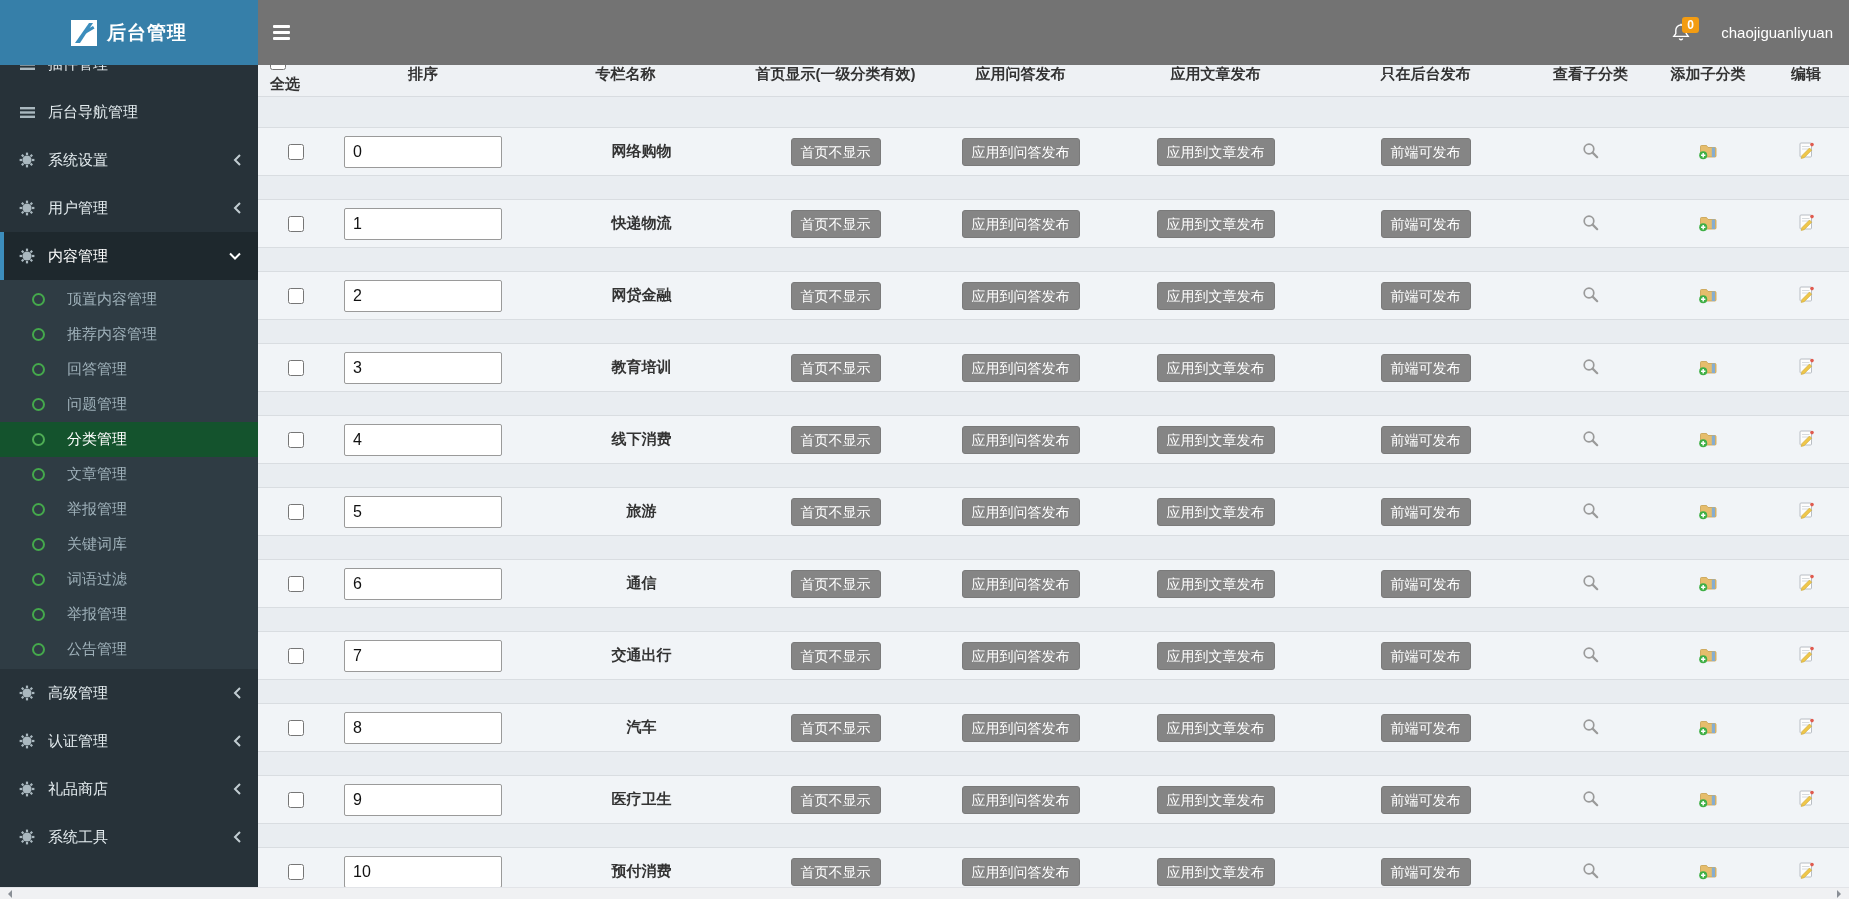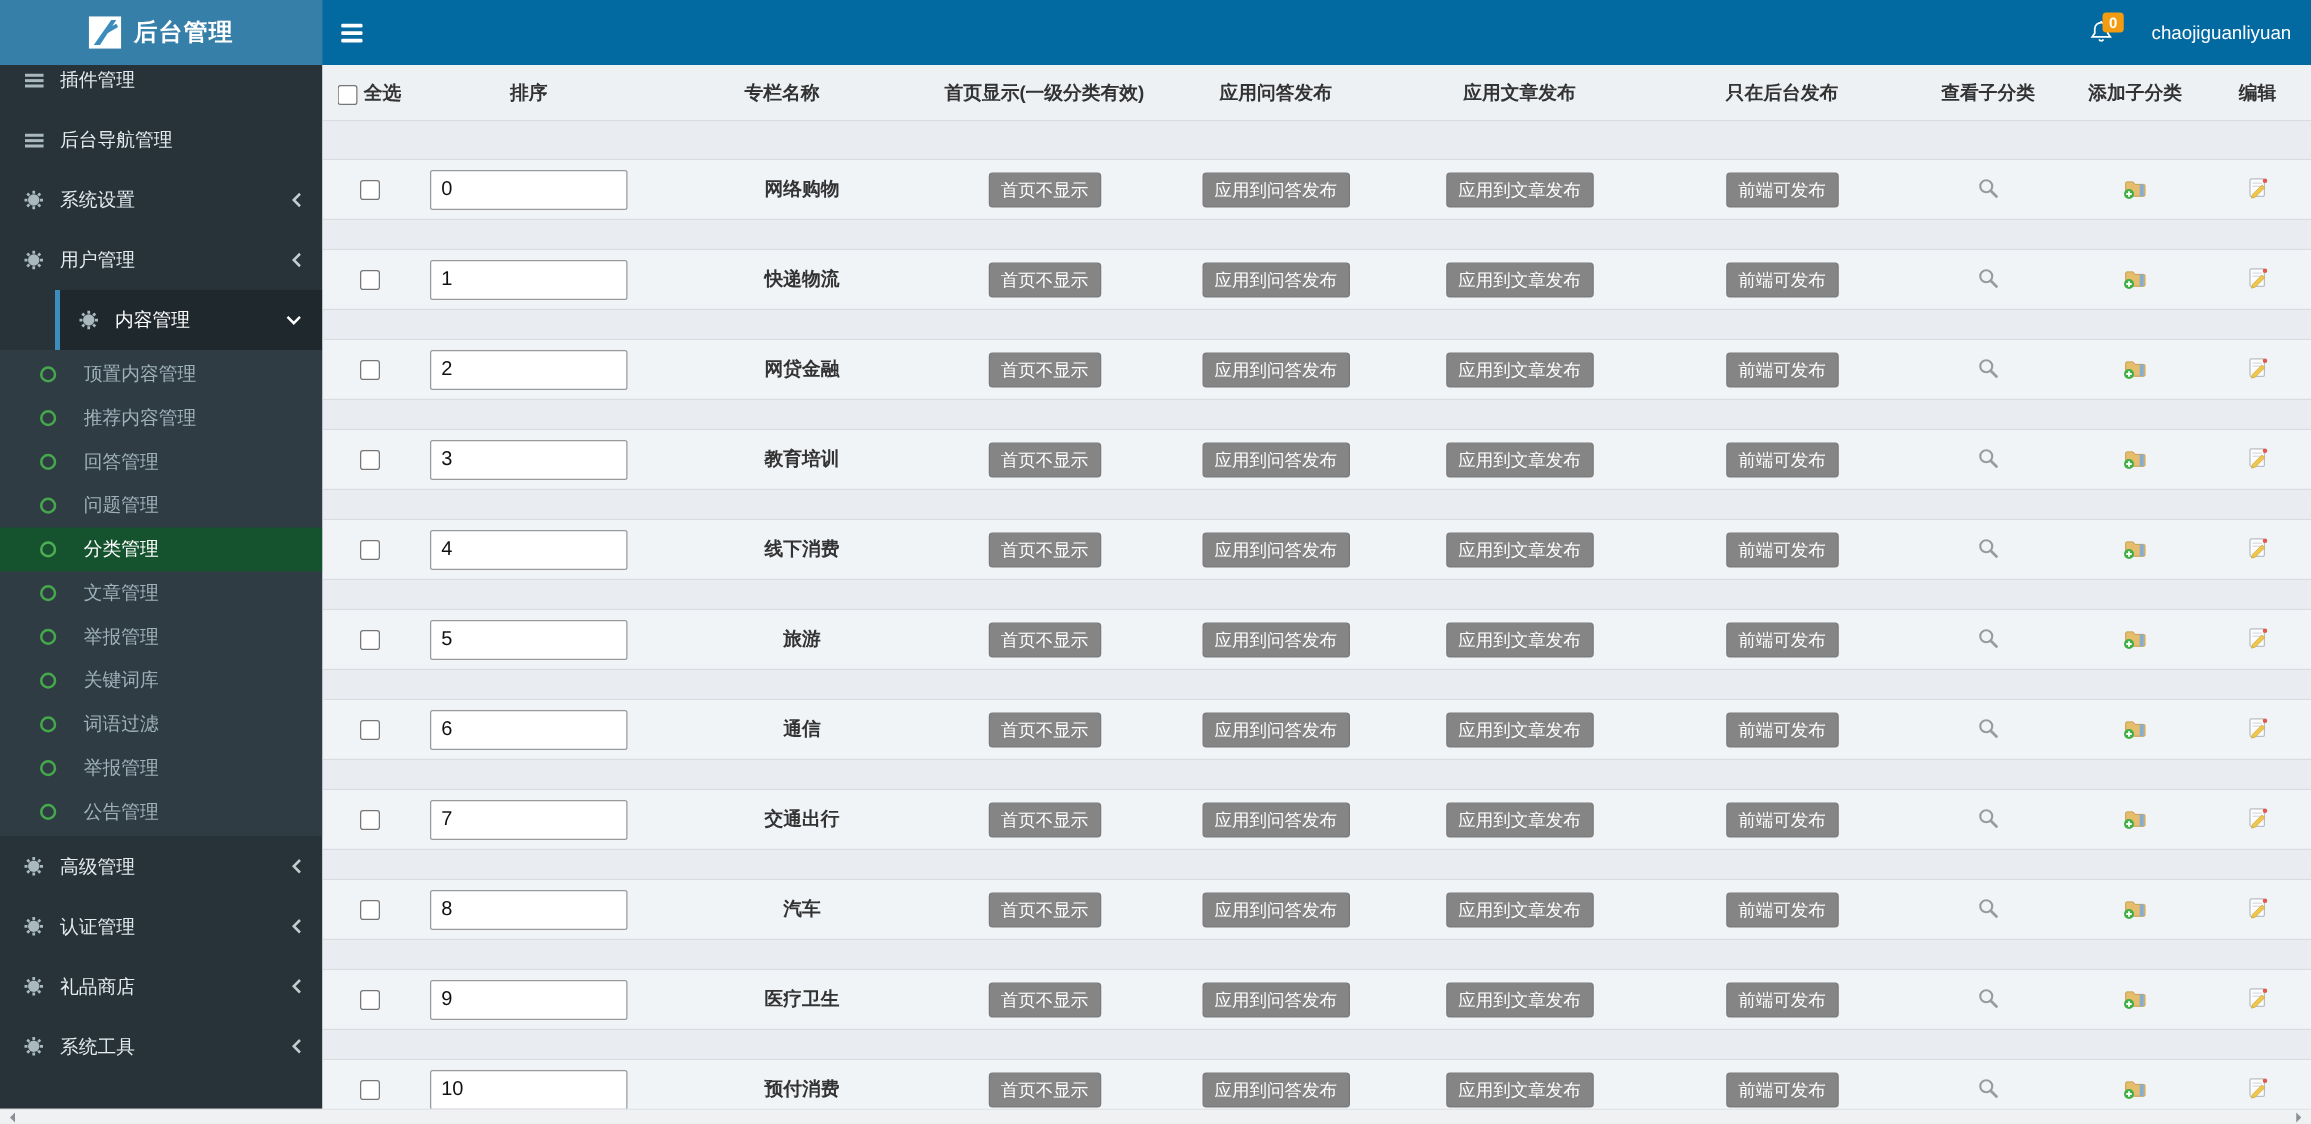--- a/index.html
+++ b/index.html
@@ -2,51 +2,51 @@
 <html><head>
 <meta charset="utf-8">
 <style>
   html,body{margin:0;padding:0;}
   body{
     width:1849px;height:899px;overflow:hidden;position:relative;
     background:#e9edf1;font-family:"Liberation Sans", sans-serif;
     -webkit-font-smoothing:antialiased;
   }
   
-  .navbar{position:absolute;top:0;left:0;right:0;height:52px;background:#0369a1;display:flex;align-items:stretch;z-index:5;}
+  .navbar{position:absolute;top:0;left:0;right:0;height:65px;background:#737373;display:flex;align-items:stretch;z-index:5;}
   .brand{width:258px;background:#367fa9;color:#fff;display:flex;align-items:center;justify-content:center;gap:10px;
          font-size:19px;font-weight:bold;letter-spacing:1px;cursor:pointer;}
   .toggle{width:46px;display:flex;flex-direction:column;align-items:center;justify-content:center;gap:3px;cursor:pointer;}
   .toggle .bar{width:17px;height:3px;background:#fff;border-radius:1px;}
   .nav-right{margin-left:auto;display:flex;align-items:center;gap:28px;padding-right:16px;color:#fff;}
   .bell-wrap{position:relative;cursor:pointer;width:22px;height:22px;}
   .badge{position:absolute;top:-5px;left:11px;background:#f39c12;color:#fff;font-size:12px;font-weight:bold;
          padding:1px 5px;border-radius:3px;line-height:14px;}
   .username{font-size:15px;cursor:pointer;}
 
   
   .sidebar{position:absolute;top:52px;left:0;width:258px;bottom:11px;background:#273239;overflow:hidden;}
   .side-menu{margin-top:-12px;}
   .side-item{height:48px;display:flex;align-items:center;padding:0 16px 0 18px;color:#e4ecef;font-size:15px;cursor:pointer;}
   .side-item .s-icon{width:18px;height:16px;margin-right:12px;display:flex;align-items:center;justify-content:center;flex:none;}
   .side-item .chev{margin-left:auto;display:flex;align-items:center;}
-  .side-item.active{background:#1e282d;border-left:4px solid #3c8dbc;padding-left:14px;color:#fff;margin-left:44px;}
+  .side-item.active{background:#1e282d;border-left:4px solid #3c8dbc;padding-left:14px;color:#fff;}
   .submenu{background:#2f3c44;padding:2px 0;}
   .sub-item{height:35px;display:flex;align-items:center;padding-left:32px;color:#9fb1ba;font-size:15px;cursor:pointer;gap:22px;}
   .sub-item .circle{width:9px;height:9px;border:2px solid #45a94c;border-radius:50%;flex:none;}
   .sub-item.selected{background:#14532d;color:#fff;}
   .sub-item.selected .circle{border-color:#4fae55;}
 
   
   .content{position:absolute;left:258px;top:52px;right:0;bottom:11px;background:#e9edf1;overflow:hidden;}
   .grid-cols{display:grid;grid-template-columns:75px 180px 225px 195px 175px 215px 205px 125px 110px 1fr;}
   .thead{height:44px;background:#eef1f4;border-bottom:1px solid #d8dce0;align-items:center;
          font-weight:bold;font-size:15px;color:#333;}
   .thead .cell{text-align:center;}
-  .thead .cell.first{display:flex;align-items:flex-end;gap:5px;padding-left:12px;}
+  .thead .cell.first{display:flex;align-items:flex-start;gap:5px;padding-left:12px;flex-direction:column;}
   .thead .cell.first label{font-weight:bold;cursor:pointer;}
   input[type="checkbox"]{width:16px;height:16px;margin:0;cursor:pointer;}
 
   .trow .gap{height:23px;background:#e9edf1;}
   .trow:first-child .gap{height:30px;}
   .trow .band{height:49px;box-sizing:border-box;background:#f1f4f7;
               border-top:1px solid #d9dde1;border-bottom:1px solid #d9dde1;align-items:center;}
   .band .cell{display:flex;align-items:center;justify-content:center;}
   .sort-input{width:158px;height:32px;box-sizing:border-box;border:1px solid #9a9a9a;border-radius:2px;
               padding:0 8px;font-size:16px;background:#fff;color:#111;font-family:inherit;}

